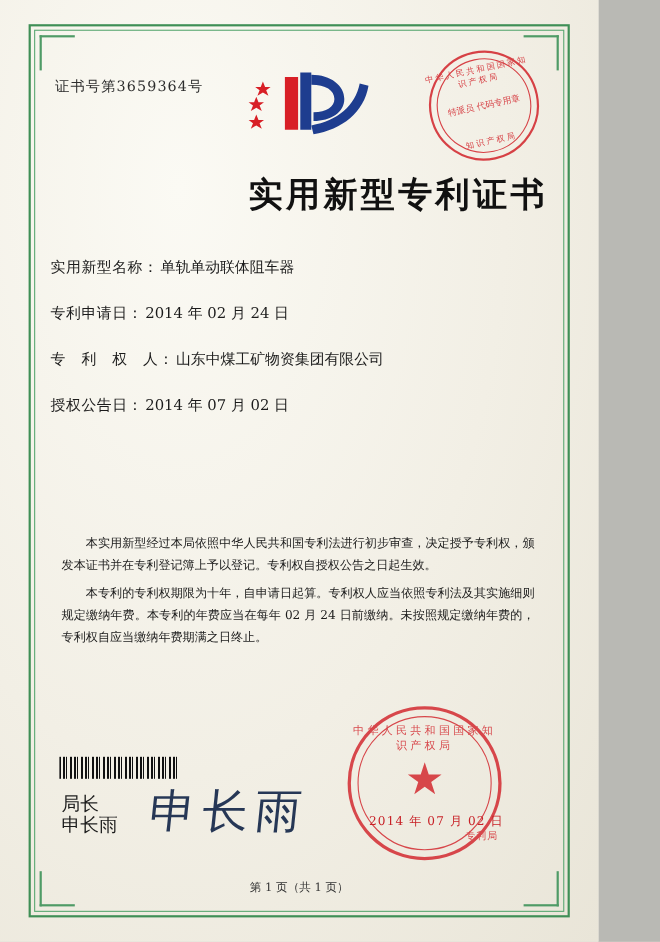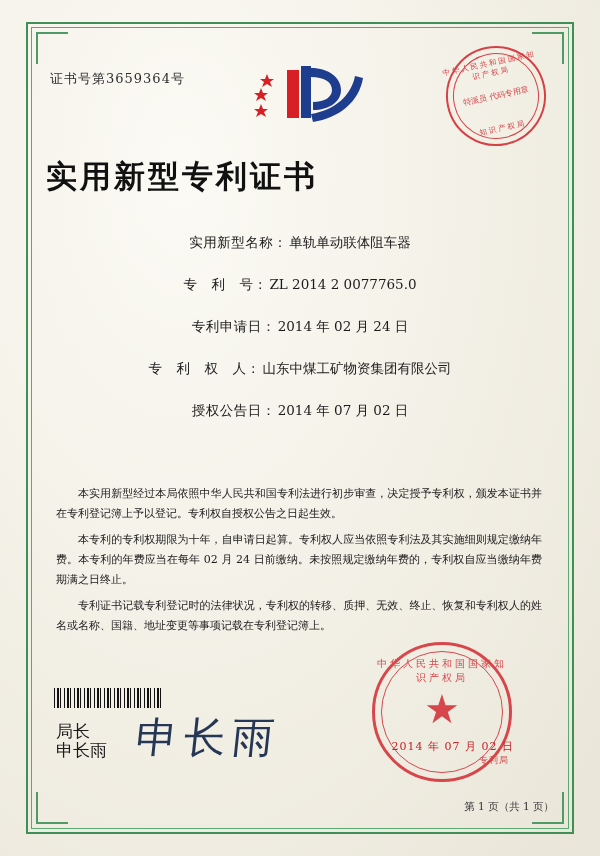--- a/index.html
+++ b/index.html
@@ -8,21 +8,21 @@
     background: #b9b9b4;
   }
   body {
     width: 600px;
     height: 856px;
     overflow: hidden;
     font-family: "DejaVu Sans", "Liberation Sans", sans-serif;
   }
   .page {
     position: relative;
-    width: 600px;
+    width: 544px;
     height: 856px;
     background: #f4f2ea;
     background-image:
       radial-gradient(ellipse at 30% 20%, #fbfaf4 0%, #f2efe5 55%, #e9e5d8 100%);
     box-sizing: border-box;
     overflow: hidden;
   }
   
   .border-outer {
     position: absolute;
@@ -105,31 +105,31 @@
   .logo {
     position: absolute;
     left: 0; right: 0; top: 8px;
     height: 84px;
   }
   .logo svg { display: block; margin: 0 auto; }
 
   .title {
     position: absolute;
     left: 0; right: 0; top: 112px;
-    text-align: left;
+    text-align: right;
     font-size: 31px;
     font-weight: bold;
     letter-spacing: 3px;
     color: #111;
     font-family: "DejaVu Serif", "Liberation Serif", serif;
   }
 
   .fields {
     position: absolute;
-    left: 10px; right: 10px; top: 190px; text-align: center;
+    left: 0; right: 10px; top: 190px;
   }
   .field {
     font-size: 13.5px;
     color: #1b1b1b;
     margin-bottom: 24px;
     font-family: "DejaVu Serif", "Liberation Serif", serif;
     white-space: nowrap;
   }
   .field .lbl { letter-spacing: 0.5px; }
   .field .val { margin-left: 2px; }
@@ -230,21 +230,21 @@
     bottom: 62px;
     font-size: 11px;
     color: #c82127;
     letter-spacing: 1px;
     font-family: "DejaVu Serif", "Liberation Serif", serif;
   }
 
   .page-foot {
     position: absolute;
     left: 0; right: 0; bottom: 2px;
-    text-align: right;
+    text-align: center;
     font-size: 10.5px;
     color: #333;
     font-family: "DejaVu Serif", "Liberation Serif", serif;
   }
 </style>
 </head>
 <body>
 
 <div class="page">
 
@@ -281,37 +281,33 @@
       </svg>
     </div>
 
     <div class="title">实用新型专利证书</div>
 
     <div class="fields">
       <div class="field">
         <span class="lbl">实用新型名称：</span><span class="val">单轨单动联体阻车器</span>
       </div>
       <div class="field">
-        <span class="lbl">专　利　号：</span><span class="val">ZL 2014 2 0077765.0</span>
-      </div>
-      <div class="field">
         <span class="lbl">专利申请日：</span><span class="val">2014 年 02 月 24 日</span>
       </div>
       <div class="field">
         <span class="lbl">专　利　权　人：</span><span class="val">山东中煤工矿物资集团有限公司</span>
       </div>
       <div class="field">
         <span class="lbl">授权公告日：</span><span class="val">2014 年 07 月 02 日</span>
       </div>
     </div>
 
     <div class="paragraphs">
       <p>本实用新型经过本局依照中华人民共和国专利法进行初步审查，决定授予专利权，颁发本证书并在专利登记簿上予以登记。专利权自授权公告之日起生效。</p>
       <p>本专利的专利权期限为十年，自申请日起算。专利权人应当依照专利法及其实施细则规定缴纳年费。本专利的年费应当在每年 02 月 24 日前缴纳。未按照规定缴纳年费的，专利权自应当缴纳年费期满之日终止。</p>
-      <p>专利证书记载专利登记时的法律状况，专利权的转移、质押、无效、终止、恢复和专利权人的姓名或名称、国籍、地址变更等事项记载在专利登记簿上。</p>
     </div>
 
     <div class="barcode"></div>
 
     <div class="director-block">
       <div>局长</div>
       <div>申长雨</div>
     </div>
 
     <div class="signature">申长雨</div>

